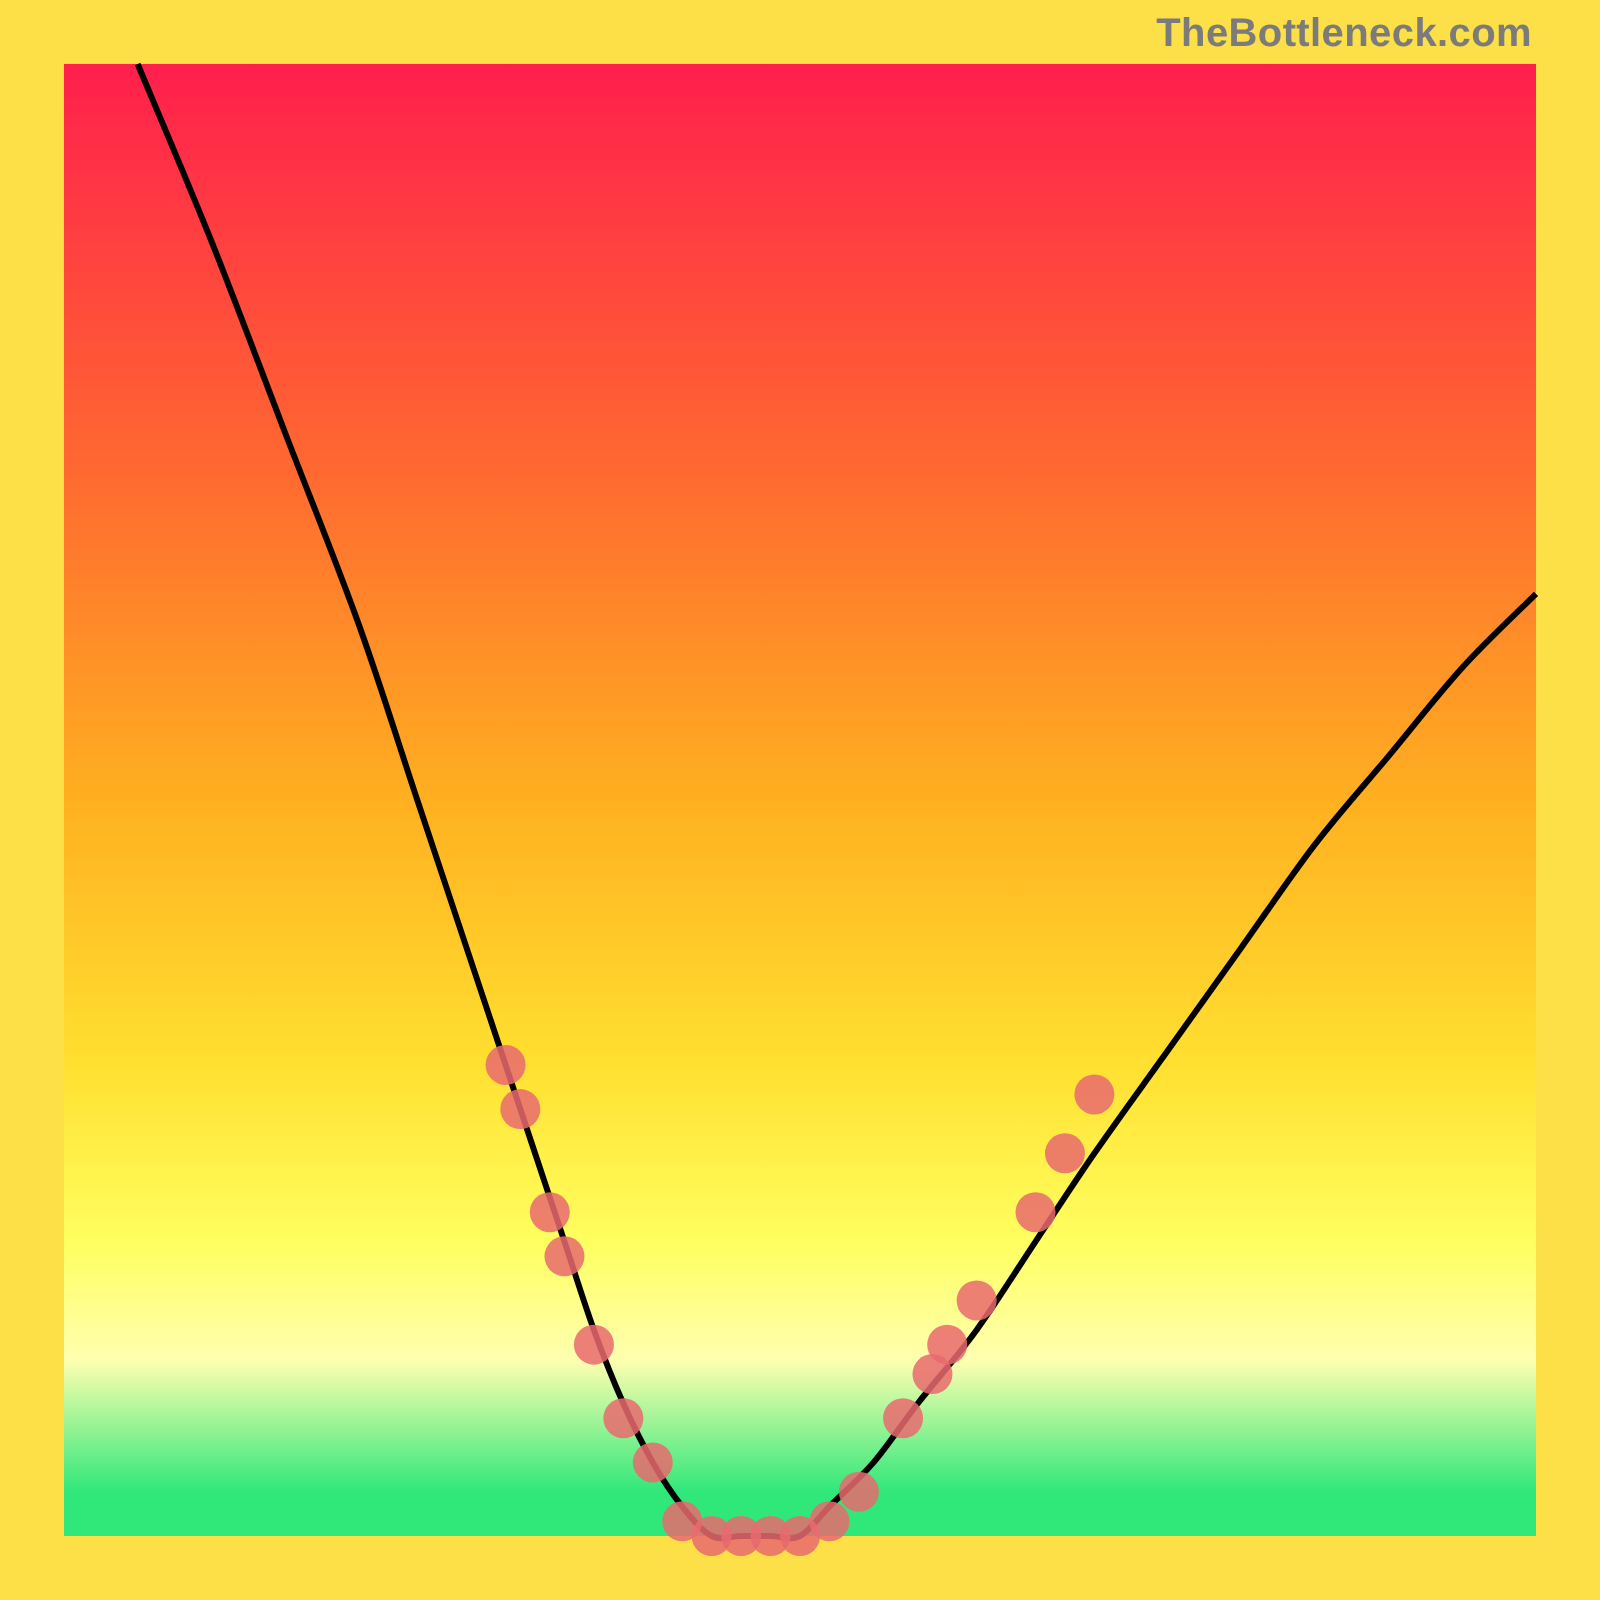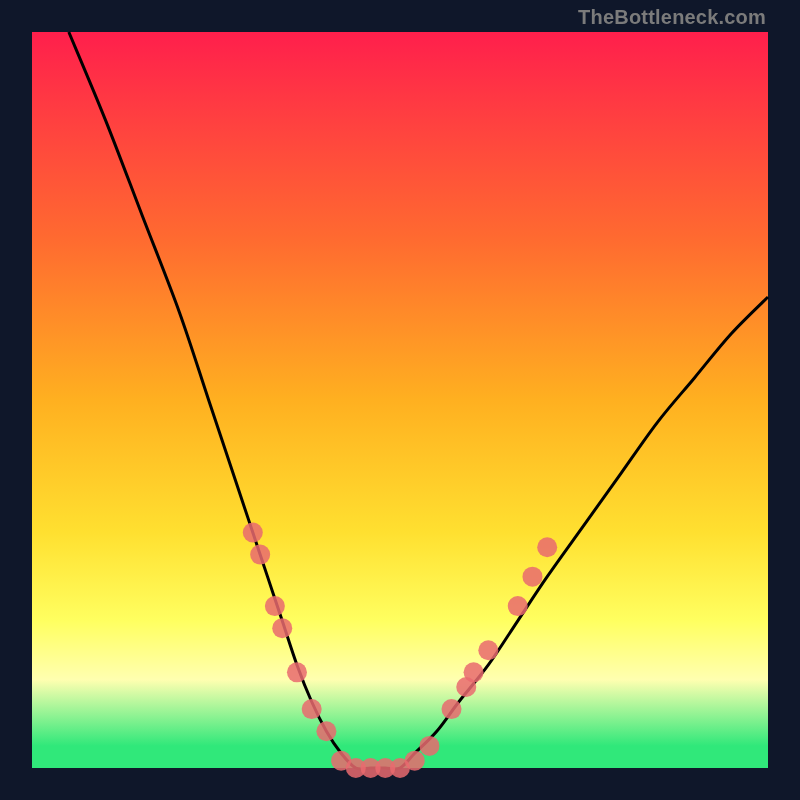--- a/index.html
+++ b/index.html
@@ -8,21 +8,21 @@
     width: 800px;
     height: 800px;
     background: #000;
     font-family: Arial, Helvetica, sans-serif;
     overflow: hidden;
   }
   .frame {
     position: relative;
     width: 800px;
     height: 800px;
-    background: #0f172a;
+    background: #fde047;
   }
   .plot {
     position: absolute;
     left: 32px;
     top: 32px;
     width: 736px;
     height: 736px;
     background: linear-gradient(to bottom,
       #ff1f4c 0%,
       #ff4040 12%,

